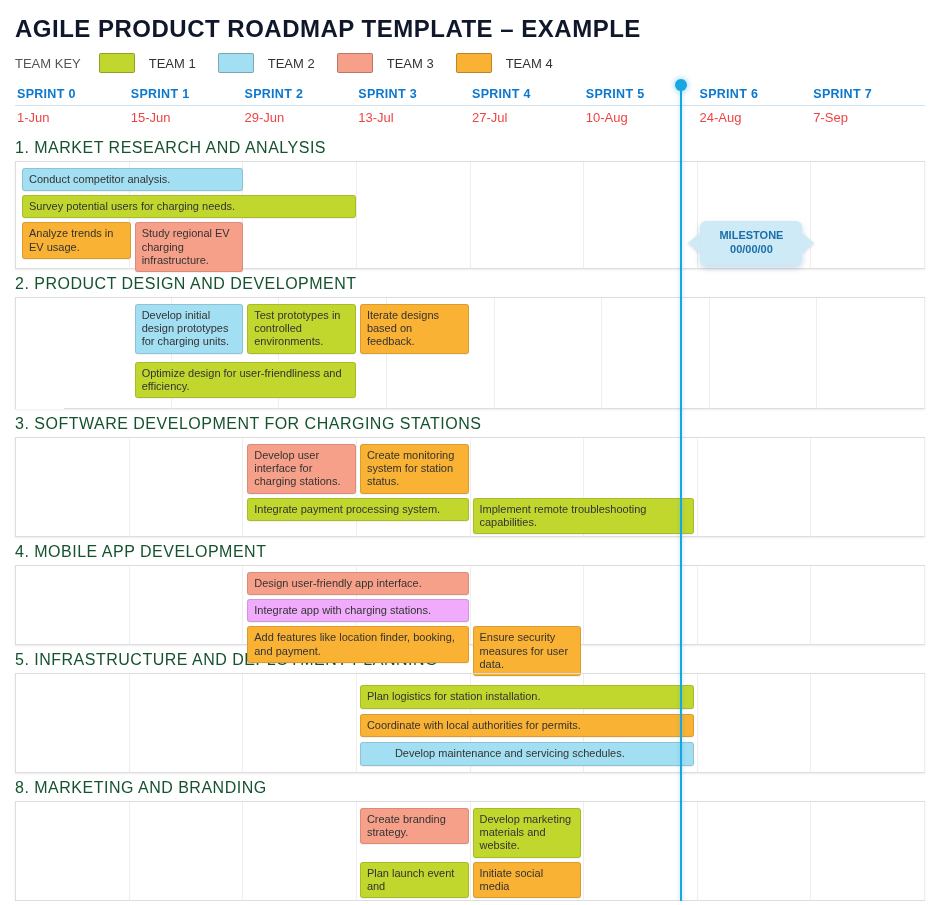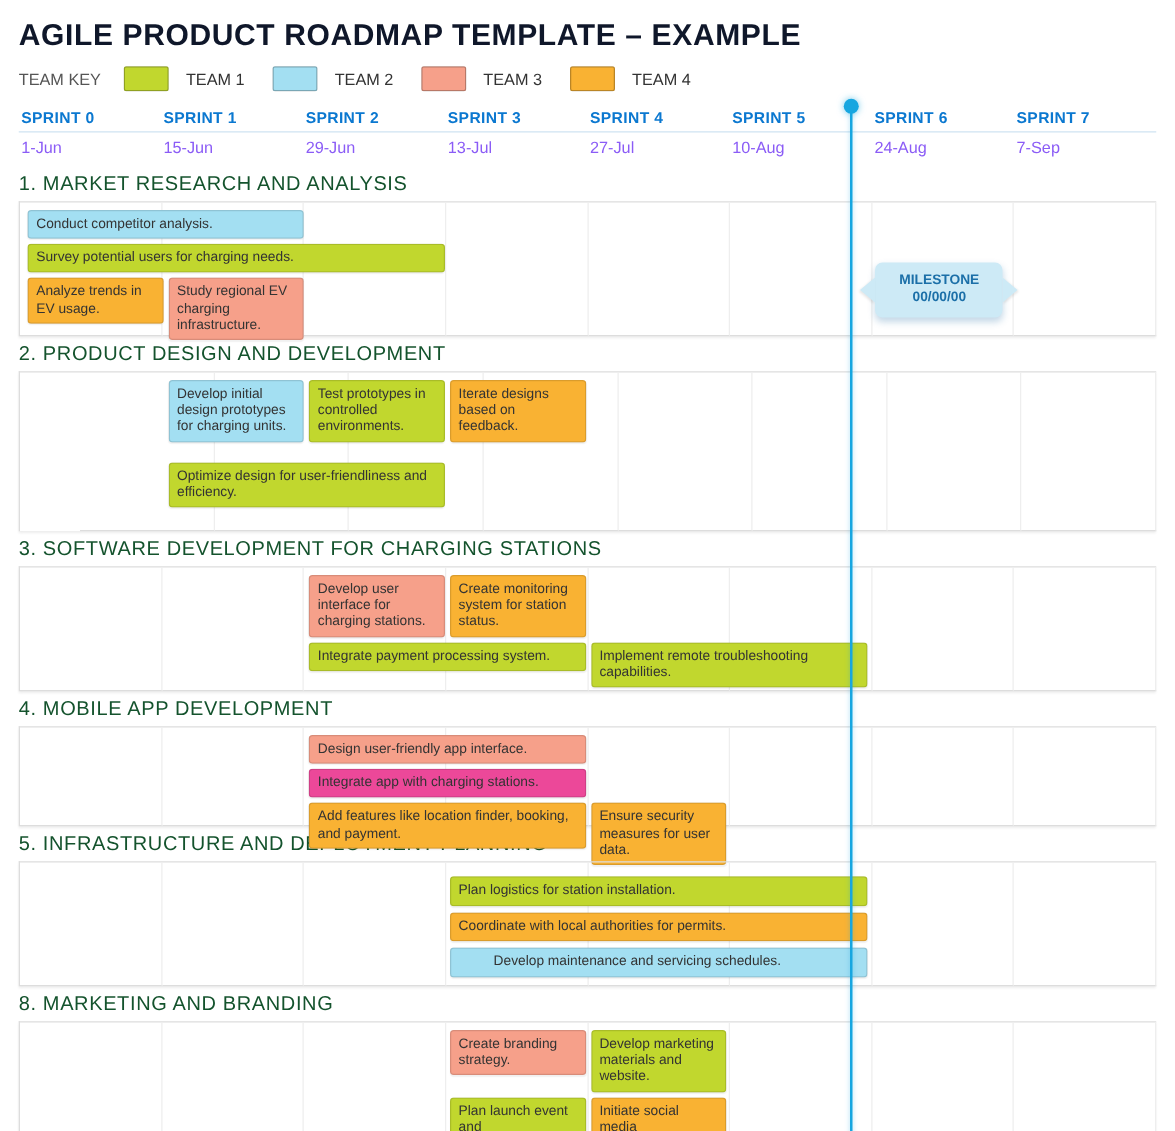--- a/index.html
+++ b/index.html
@@ -43,21 +43,21 @@
   .sprint-header {
     color: #0b78d0;
     font-size: 12.5px;
     font-weight: 600;
     border-bottom: 1px solid #cfe3f2;
     padding-bottom: 2px;
     letter-spacing: 0.3px;
   }
   .sprint-header > div { padding: 2px 2px; }
   .date-header {
-    color: #8b5cf6;
+    color: #ef4444;
     font-size: 13px;
     padding: 2px 0 6px 0;
   }
   .date-header > div { padding: 2px 2px; }
 
   
   .section-title {
     font-size: 16px;
     letter-spacing: 0.5px;
     color: #14532d;
@@ -204,21 +204,21 @@
         <div class="grid-cell"></div>
         <div class="grid-cell"></div>
         <div class="tasks-layer" style="grid-template-rows: repeat(3, auto);">
           <div class="task" style="background: rgb(163, 223, 242); grid-area: 1 / 1 / auto / span 2;">Conduct competitor analysis.</div>
           <div class="task" style="background: rgb(193, 215, 46); grid-area: 2 / 1 / auto / span 3;">Survey potential users for charging needs.</div>
           <div class="task" style="background: rgb(249, 178, 51); grid-area: 3 / 1 / auto / span 1;">Analyze trends in EV usage.</div>
           <div class="task" style="background: rgb(246, 160, 138); grid-area: 3 / 2 / auto / span 1;">Study regional EV charging infrastructure.</div>
         </div>
       </div>
       <div class="section-title">2. PRODUCT DESIGN AND DEVELOPMENT</div>
-      <div class="section-grid" style="height: 128px; padding-left: 48px;">
+      <div class="section-grid" style="height: 112px; padding-left: 48px;">
         <div class="grid-cell"></div>
         <div class="grid-cell"></div>
         <div class="grid-cell"></div>
         <div class="grid-cell"></div>
         <div class="grid-cell"></div>
         <div class="grid-cell"></div>
         <div class="grid-cell"></div>
         <div class="grid-cell"></div>
         <div class="tasks-layer" style="grid-template-rows: repeat(2, auto);">
           <div class="task" style="background: rgb(163, 223, 242); grid-area: 1 / 2 / auto / span 1;">Develop initial design prototypes for charging units.</div>
@@ -249,21 +249,21 @@
         <div class="grid-cell"></div>
         <div class="grid-cell"></div>
         <div class="grid-cell"></div>
         <div class="grid-cell"></div>
         <div class="grid-cell"></div>
         <div class="grid-cell"></div>
         <div class="grid-cell"></div>
         <div class="grid-cell"></div>
         <div class="tasks-layer" style="grid-template-rows: repeat(3, auto);">
           <div class="task" style="background: rgb(246, 160, 138); grid-area: 1 / 3 / auto / span 2;">Design user-friendly app interface.</div>
-          <div class="task" style="background: #ec4899; grid-area: 2 / 3 / auto / span 2;">Integrate app with charging stations.</div>
+          <div class="task" style="background: #f0abfc; grid-area: 2 / 3 / auto / span 2;">Integrate app with charging stations.</div>
           <div class="task" style="background: rgb(249, 178, 51); grid-area: 3 / 3 / auto / span 2;">Add features like location finder, booking, and payment.</div>
           <div class="task" style="background: rgb(249, 178, 51); grid-area: 3 / 5 / auto / span 1;">Ensure security measures for user data.</div>
         </div>
       </div>
       <div class="section-title">5. INFRASTRUCTURE AND DEPLOYMENT PLANNING</div>
       <div class="section-grid" style="height: 100px;">
         <div class="grid-cell"></div>
         <div class="grid-cell"></div>
         <div class="grid-cell"></div>
         <div class="grid-cell"></div>
@@ -292,18 +292,18 @@
           <div class="task" style="background: rgb(193, 215, 46); grid-area: 1 / 5 / auto / span 1;">Develop marketing materials and website.</div>
           <div class="task" style="background: rgb(193, 215, 46); grid-area: 2 / 4 / auto / span 1;">Plan launch event and</div>
           <div class="task" style="background: rgb(249, 178, 51); grid-area: 2 / 5 / auto / span 1;">Initiate social media</div>
         </div>
       </div>
     </div>
 
   <div class="today-line" id="today-line" style="left: 665.438px;">
     <div class="today-dot"></div>
   </div>
-  <div class="milestone-badge" id="milestone-badge" style="left: 685.438px; top: 125px;">
+  <div class="milestone-badge" id="milestone-badge" style="left: 685.438px; top: 136px;">
     <div>MILESTONE</div>
     <div>00/00/00</div>
   </div>
 
 </div>
 
 </body></html>

